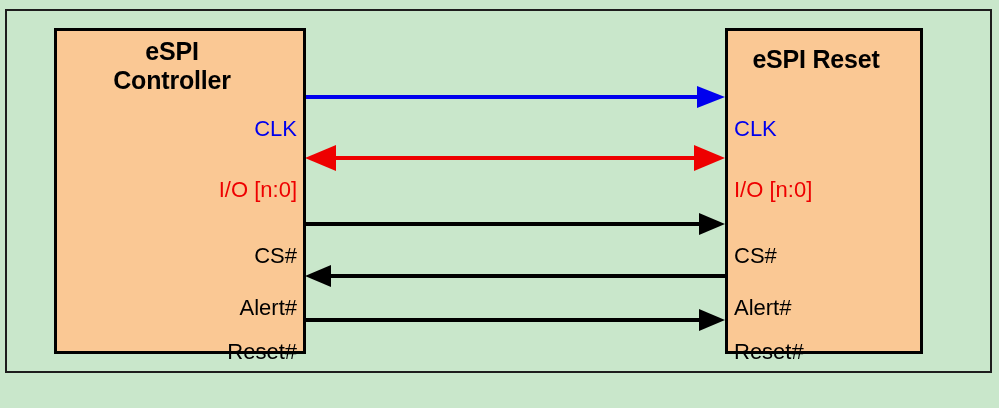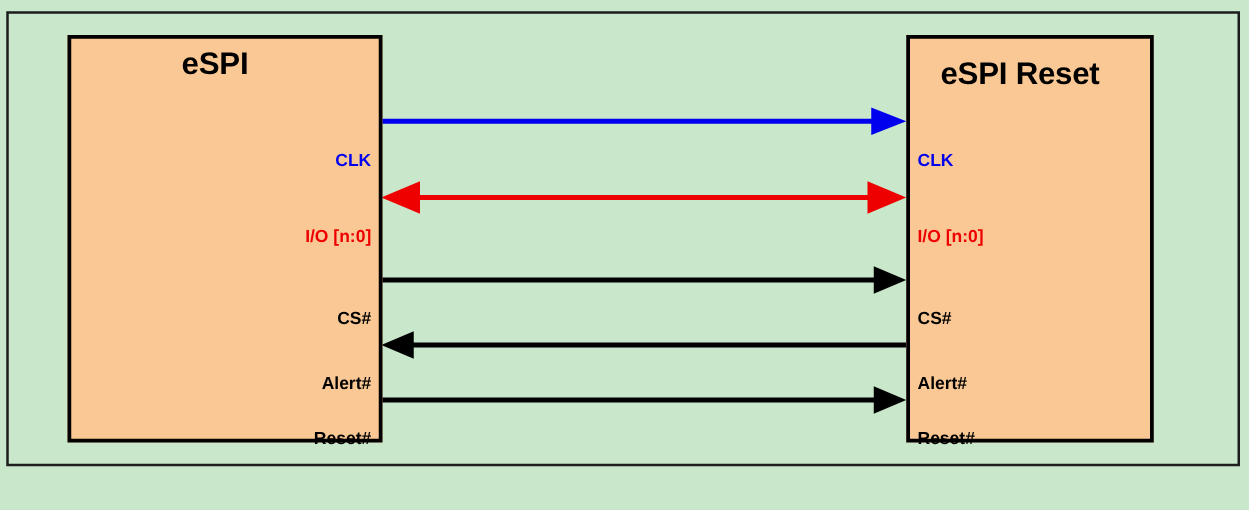--- a/index.html
+++ b/index.html
@@ -60,22 +60,22 @@
     color: #000;
     line-height: 29px;
     letter-spacing: -0.2px;
   }
   #controller-title { top: 6px; }
   #target-title { top: 14px; }
 
   
   .pin-label {
     position: absolute;
-    font-size: 14px;
-    font-weight: bold;
+    font-size: 22px;
+    font-weight: normal;
     white-space: nowrap;
     line-height: 17px;
     z-index: 5;
   }
   .pin-label.left-pin {
     text-align: right;
     right: 6px;
     transform: translateY(-50%);
   }
   .pin-label.right-pin {
@@ -126,20 +126,21 @@
 
     <g>
       <line x1="305" y1="320" x2="712" y2="320" stroke="#000000" stroke-width="4"></line>
       <polygon points="725,320 699,309 699,331" fill="#000000"></polygon>
     </g>
   </svg>
 
   <div class="block" id="controller-block">
     <div class="block-title" id="controller-title">
       <div>eSPI</div>
+      <div>Controller</div>
     </div>
 
     <div class="pin-label left-pin" style="top:97px;  color:#0000ee;">CLK</div>
     <div class="pin-label left-pin" style="top:158px; color:#ee0000;">I/O [n:0]</div>
     <div class="pin-label left-pin" style="top:224px; color:#000000;">CS#</div>
     <div class="pin-label left-pin" style="top:276px; color:#000000;">Alert#</div>
     <div class="pin-label left-pin" style="top:320px; color:#000000;">Reset#</div>
   </div>
 
   <div class="block" id="target-block">

